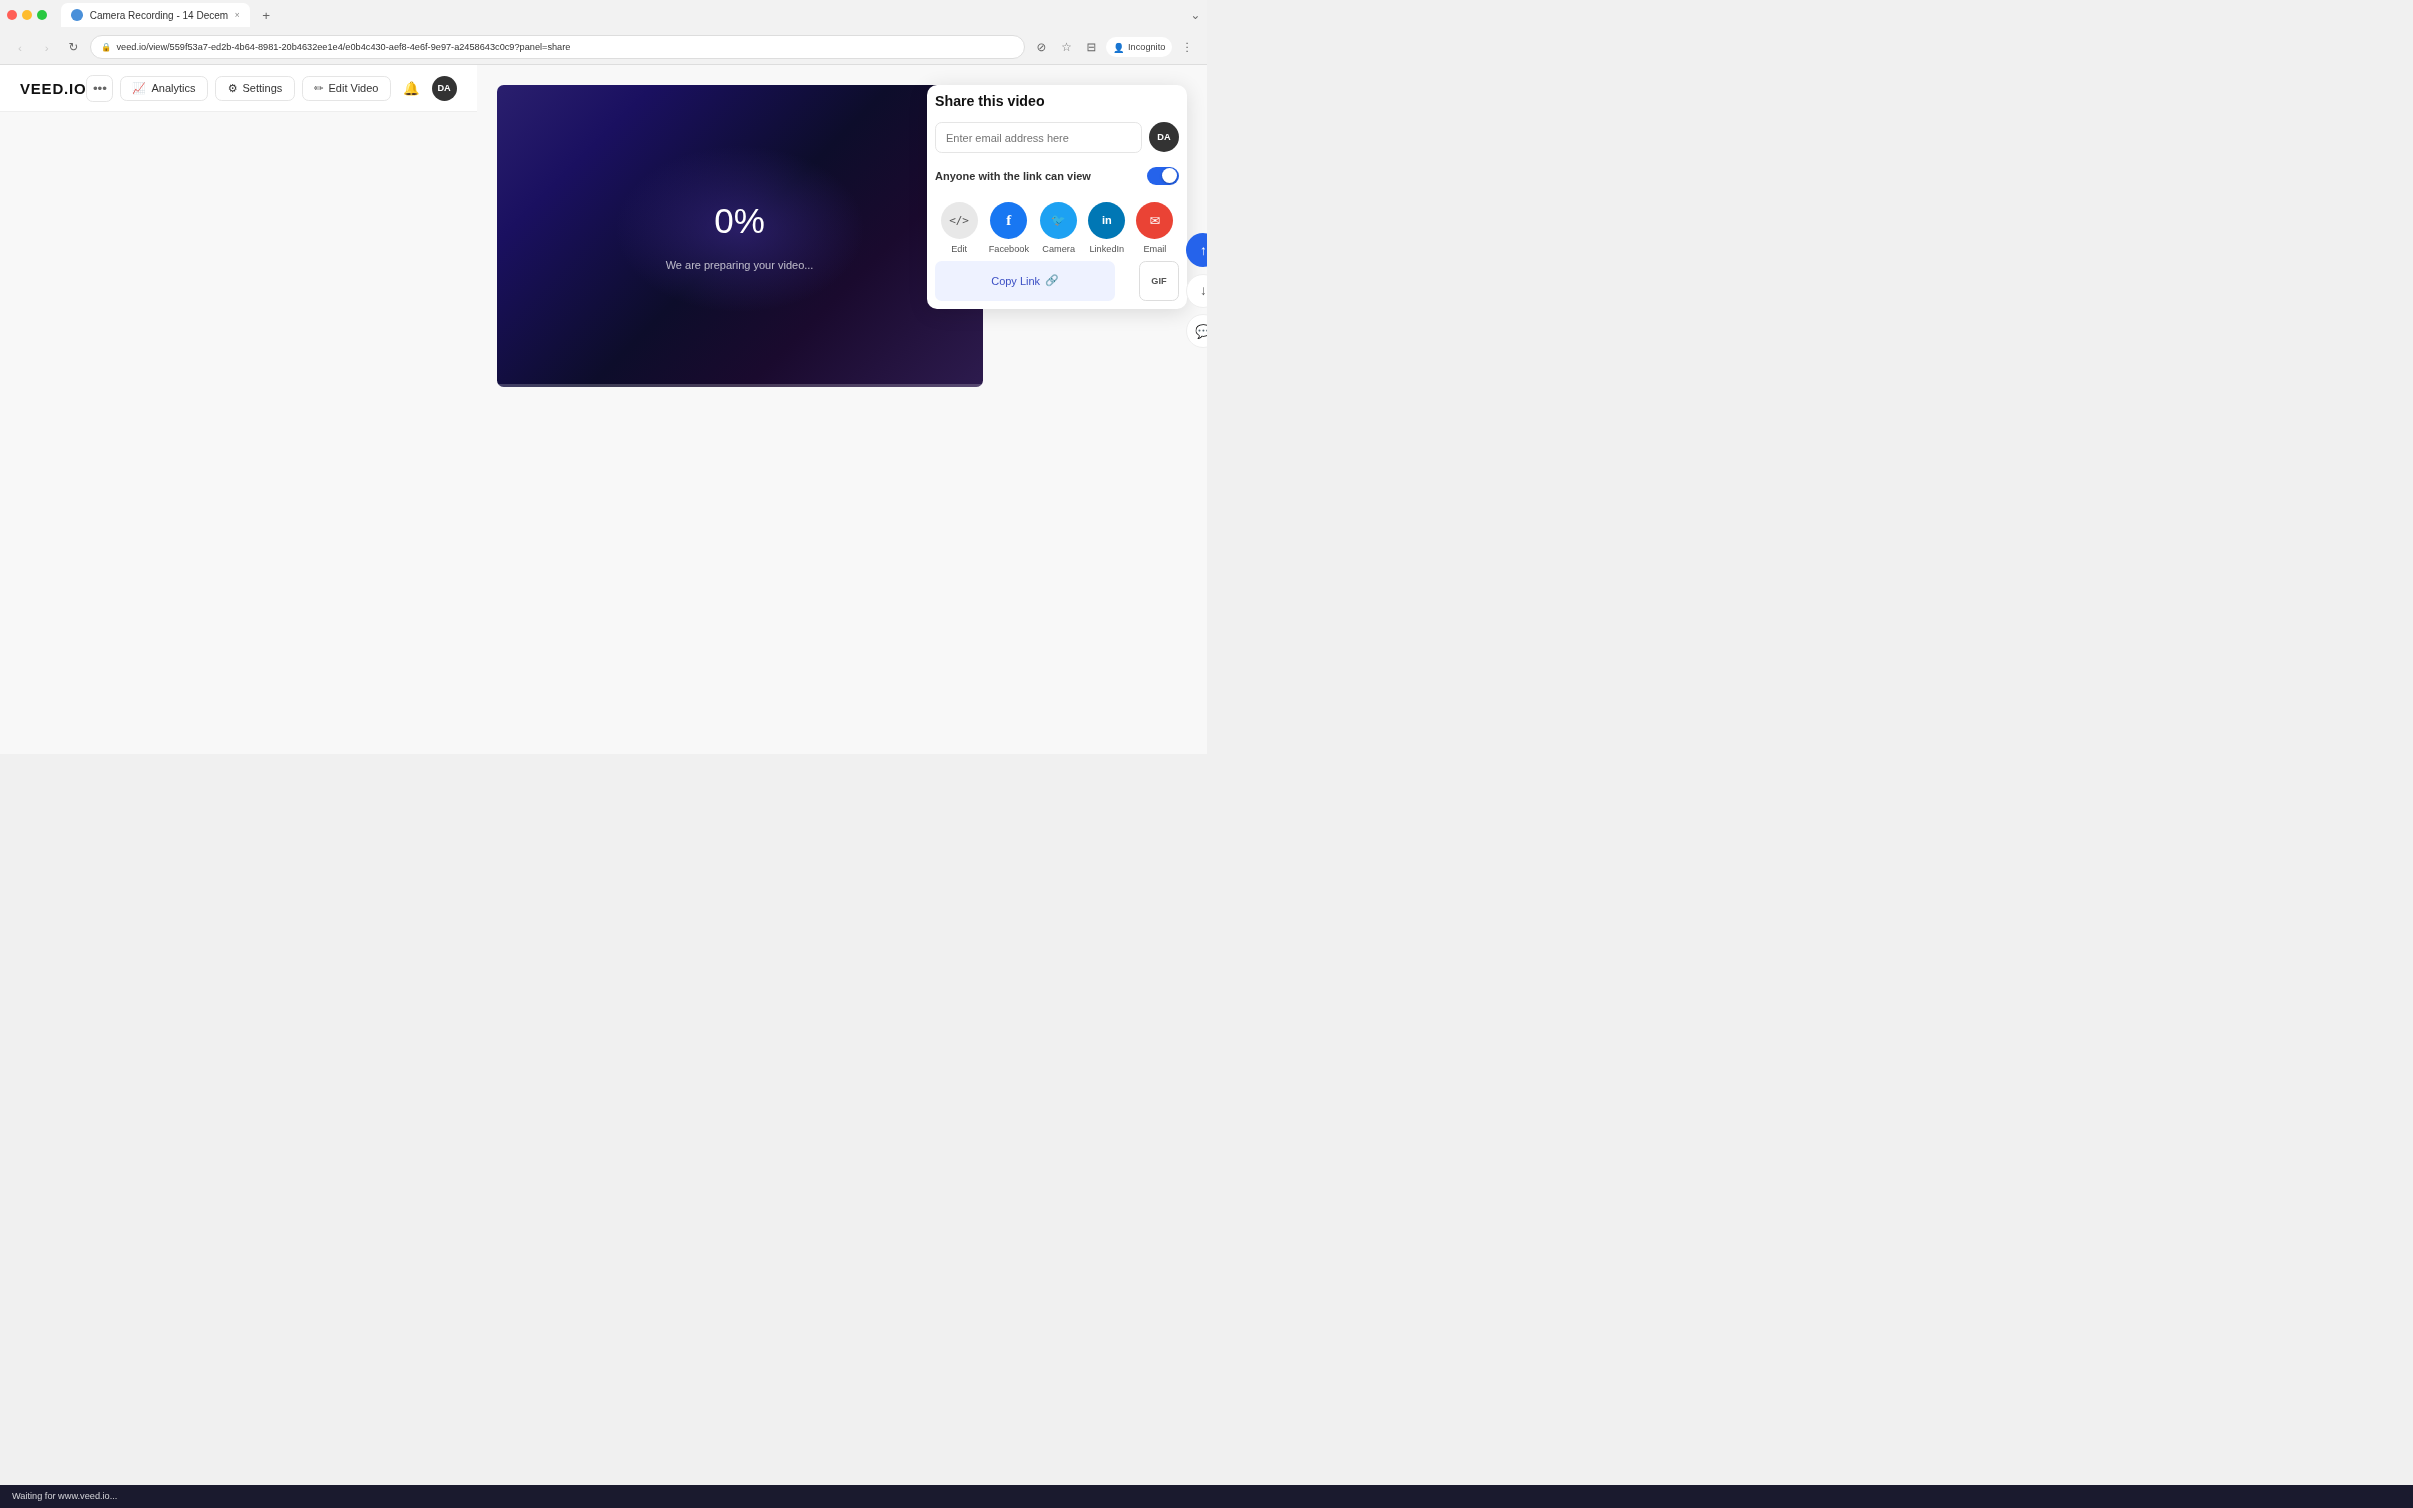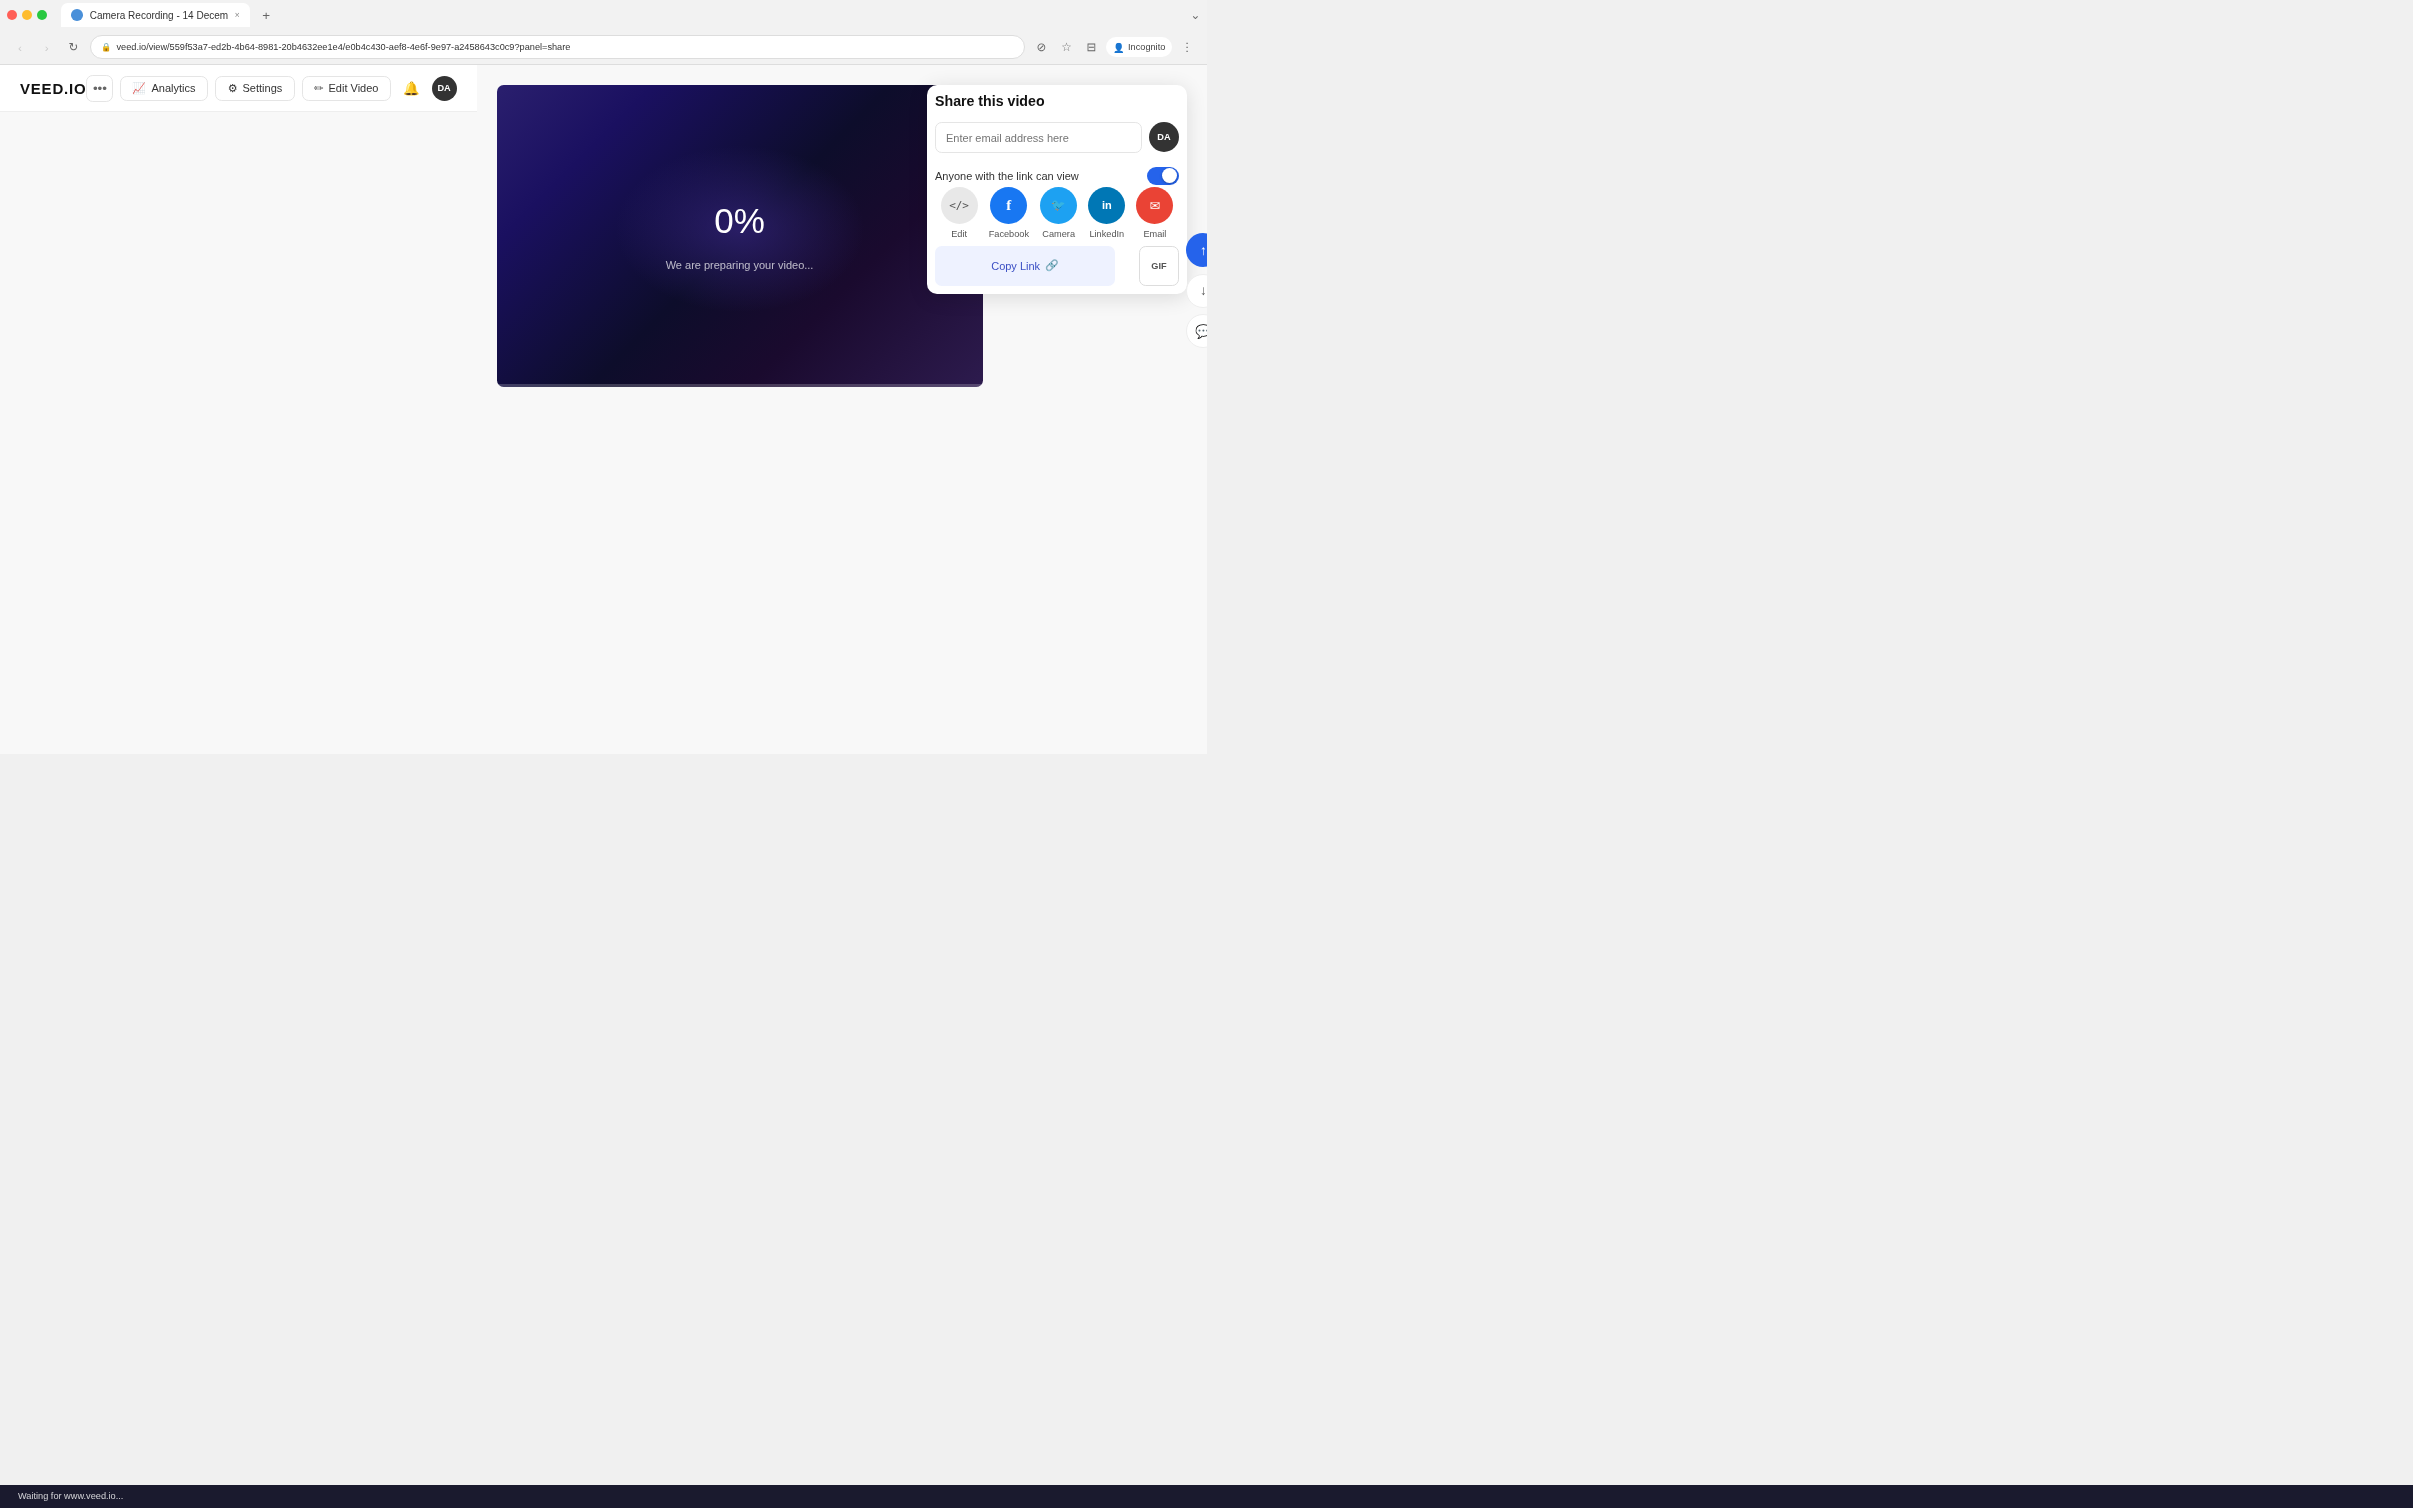--- a/index.html
+++ b/index.html
@@ -275,21 +275,22 @@
       background: #333;
       border-radius: 50%;
       display: flex; align-items: center; justify-content: center;
       font-size: 9.2px; color: white; font-weight: bold;
       flex-shrink: 0;
     }
     .link-toggle-row {
       display: flex;
       align-items: center;
       justify-content: space-between;
-      margin-bottom: 2px;
+      margin-bottom: 17px;
+      font-weight: bold;
     }
     .link-toggle-label {
       font-size: 11px;
       color: #333;
     }
     .toggle {
       width: 32px; height: 18.4px;
       background: #2563eb;
       border-radius: 9.2px;
       position: relative;
@@ -396,21 +397,21 @@
     
     .status-bar {
       position: fixed;
       bottom: 0;
       left: 0;
       right: 0;
       height: 23.5px;
       background: #1a1a2e;
       display: flex;
       align-items: center;
-      padding: 0 18px;
+      padding: 0 12px;
     }
     .status-text {
       font-size: 9.2px;
       color: rgba(255,255,255,0.8);
     }
   </style>
 </head>
 <body>
 
 <div class="browser-chrome">

